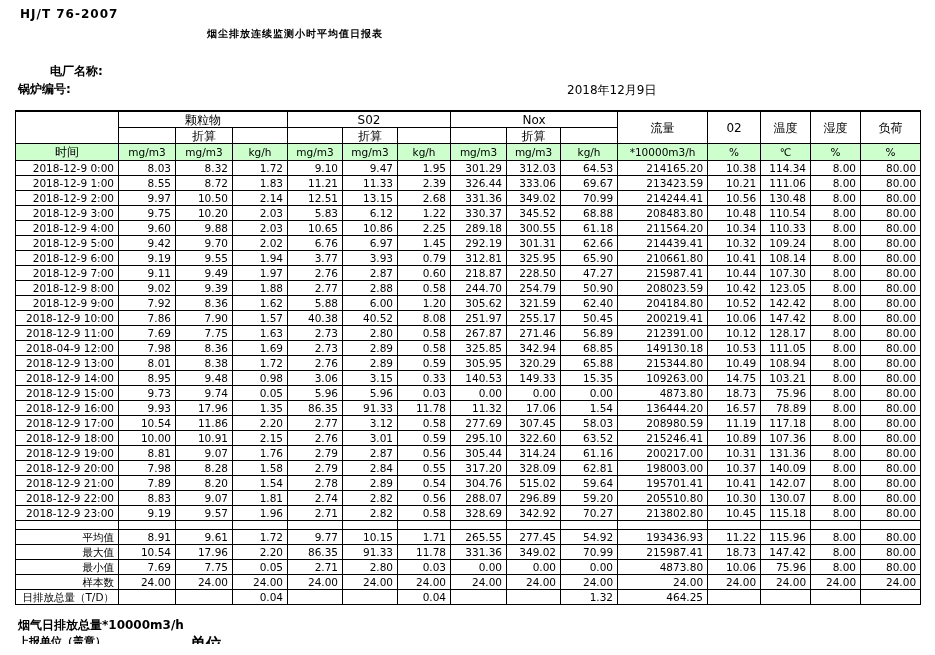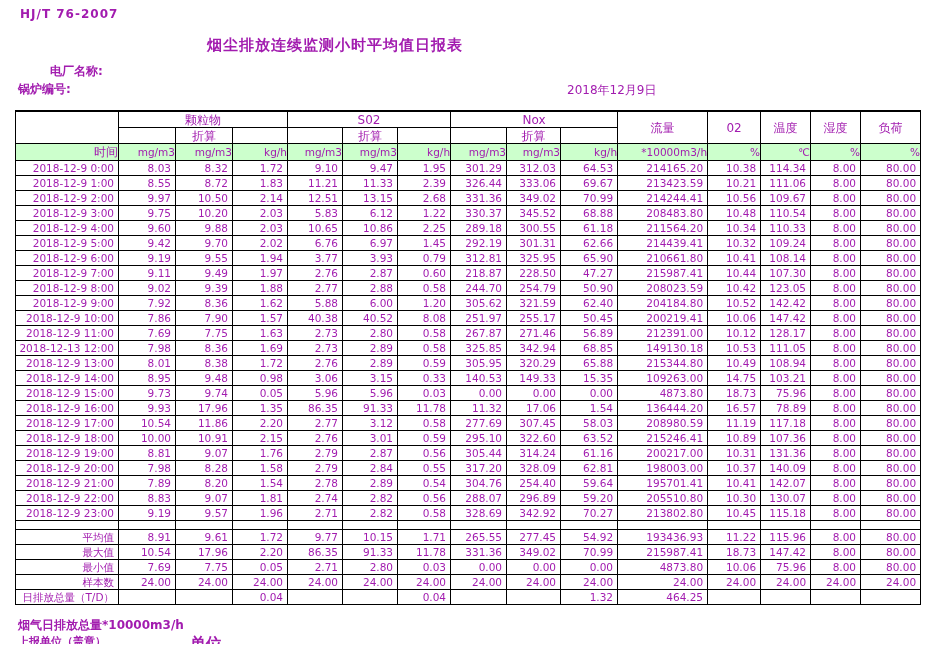--- a/index.html
+++ b/index.html
@@ -1,40 +1,40 @@
 <!DOCTYPE html>
 <html><head>
 <meta charset="utf-8">
 <style>
   html,body{margin:0;padding:0;background:#fff;}
   .page{
     position:relative;width:935px;height:644px;background:#ffffff;
-    font-family:"DejaVu Sans",sans-serif;color:#a21caf;overflow:hidden;
+    font-family:"DejaVu Sans",sans-serif;color:#000000;overflow:hidden;
   }
   .std-code{position:absolute;left:20px;top:7px;font-size:12px;font-weight:bold;letter-spacing:1px;}
-  .report-title{position:absolute;left:207px;top:27px;font-size:15px;font-weight:bold;letter-spacing:1px;margin-top:9px;}
+  .report-title{position:absolute;left:207px;top:27px;font-size:10px;font-weight:bold;letter-spacing:1px;}
   .plant-label{position:absolute;left:18px;top:63px;font-size:12px;font-weight:bold;margin-left:32px;}
   .boiler-label{position:absolute;left:18px;top:81px;font-size:12px;font-weight:bold;}
   .report-date{position:absolute;left:567px;top:82px;font-size:12px;}
   table.report{
     position:absolute;left:15px;top:110px;width:906px;
     border-collapse:collapse;table-layout:fixed;
     border:1px solid #000;border-top:2px solid #000;padding-left:18px;
   }
   table.report td{
     border:1px solid #000;
     font-size:10.5px;line-height:1;height:14px;
     padding:0 4px 0 0;text-align:right;
     overflow:hidden;white-space:nowrap;
   }
   table.report tr.hdr td{
     text-align:center;padding:0;font-size:12px;height:15px;
   }
   table.report tr.unit-row td{
-    background:#ccffcc;padding:0;font-size:10.5px;height:16px;margin-left:12px;
+    background:#ccffcc;text-align:center;padding:0;font-size:10.5px;height:16px;margin-left:12px;
   }
   table.report tr.unit-row td.time-head{font-size:12px;}
   table.report tr.empty-row td{height:8px;}
   td.label-right{padding-right:4px;text-align:right;margin-top:28px;}
   td.label-left{padding-left:2px;padding-right:0;text-align:left;}
   .footer-line1{position:absolute;left:18px;top:617px;font-size:12px;font-weight:bold;}
   .footer-line2{position:absolute;left:18px;top:634px;font-size:11px;font-weight:bold;}
   .footer-unit{position:absolute;left:190px;top:634px;font-size:16px;font-weight:bold;}
 </style>
 </head>
@@ -148,21 +148,21 @@
           <td>10.50</td>
           <td>2.14</td>
           <td>12.51</td>
           <td>13.15</td>
           <td>2.68</td>
           <td>331.36</td>
           <td>349.02</td>
           <td>70.99</td>
           <td>214244.41</td>
           <td>10.56</td>
-          <td>109.67</td>
+          <td>130.48</td>
           <td>8.00</td>
           <td>80.00</td>
         </tr>
         <tr>
           <td class="label-right">2018-12-9 3:00</td>
           <td>9.75</td>
           <td>10.20</td>
           <td>2.03</td>
           <td>5.83</td>
           <td>6.12</td>
@@ -306,21 +306,21 @@
           <td>267.87</td>
           <td>271.46</td>
           <td>56.89</td>
           <td>212391.00</td>
           <td>10.12</td>
           <td>128.17</td>
           <td>8.00</td>
           <td>80.00</td>
         </tr>
         <tr>
-          <td class="label-right">2018-12-13 12:00</td>
+          <td class="label-right">2018-04-9 12:00</td>
           <td>7.98</td>
           <td>8.36</td>
           <td>1.69</td>
           <td>2.73</td>
           <td>2.89</td>
           <td>0.58</td>
           <td>325.85</td>
           <td>342.94</td>
           <td>68.85</td>
           <td>149130.18</td>
@@ -467,21 +467,21 @@
         </tr>
         <tr>
           <td class="label-right">2018-12-9 21:00</td>
           <td>7.89</td>
           <td>8.20</td>
           <td>1.54</td>
           <td>2.78</td>
           <td>2.89</td>
           <td>0.54</td>
           <td>304.76</td>
-          <td>254.40</td>
+          <td>515.02</td>
           <td>59.64</td>
           <td>195701.41</td>
           <td>10.41</td>
           <td>142.07</td>
           <td>8.00</td>
           <td>80.00</td>
         </tr>
         <tr>
           <td class="label-right">2018-12-9 22:00</td>
           <td>8.83</td>

